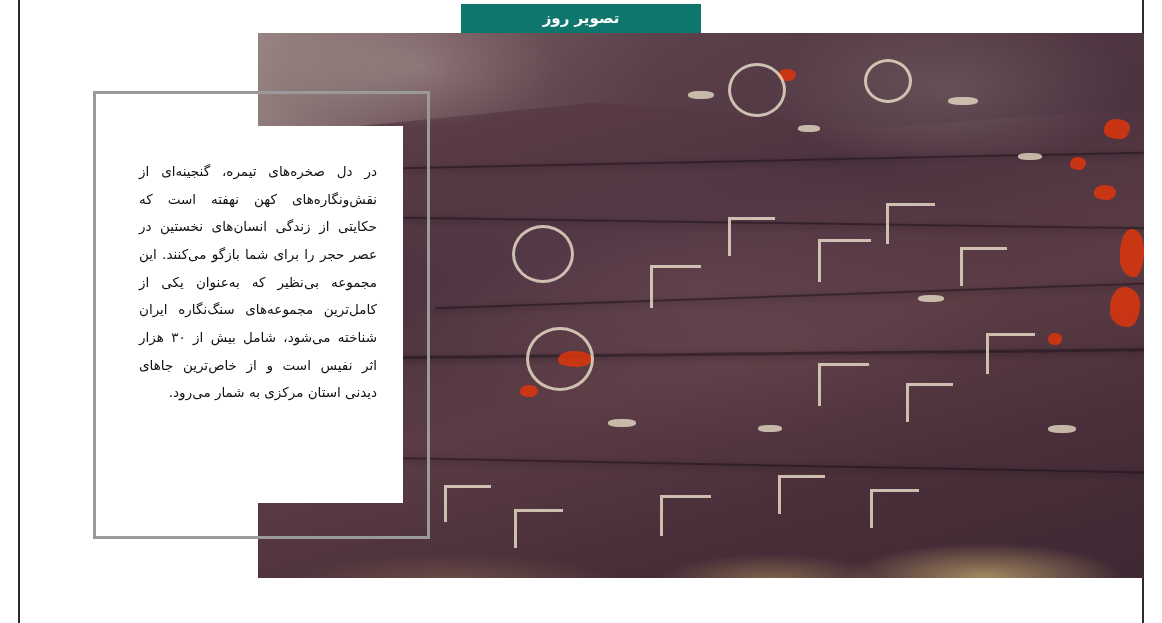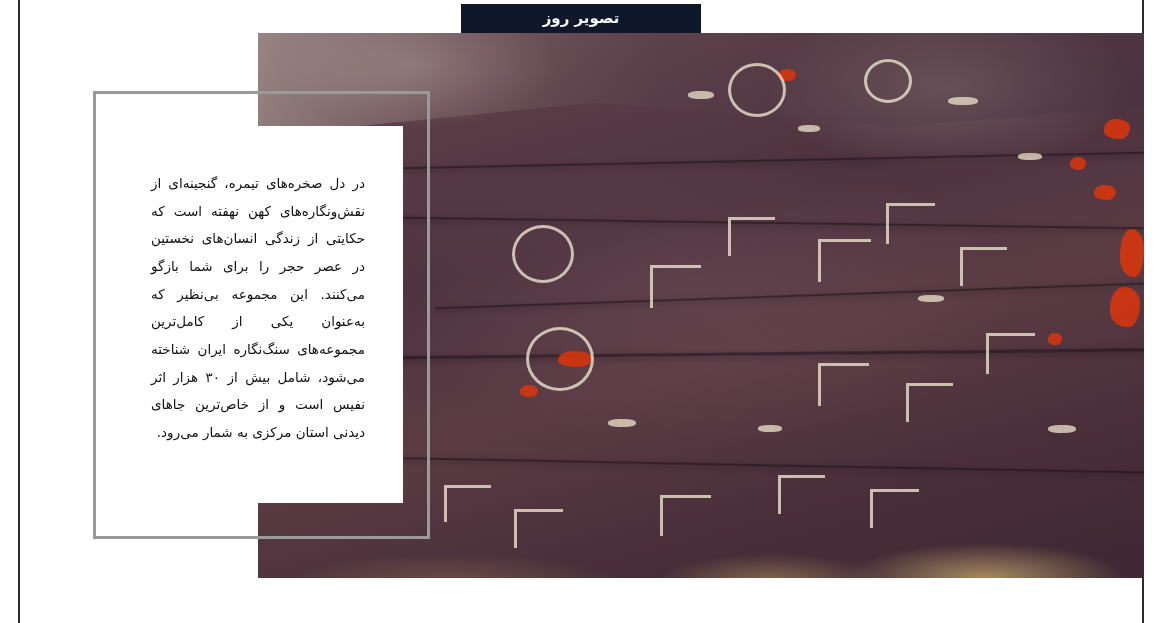--- a/index.html
+++ b/index.html
@@ -26,21 +26,21 @@
   .page-rule.left  { left: 18px; }
   .page-rule.right { right: 18px; }
 
   
   .banner {
     position: absolute;
     top: 4px;
     left: 461px;
     width: 240px;
     height: 29px;
-    background: #0f172a;
+    background: #0f766e;
     color: #ffffff;
     display: flex;
     align-items: center;
     justify-content: center;
     letter-spacing: 1px;
   }
   .banner-title {
     font-family: "DejaVu Sans", "Liberation Sans", sans-serif;
     font-size: 15px;
     font-weight: bold;
@@ -148,21 +148,21 @@
     box-sizing: border-box;
     padding: 28px 22px 20px 22px;
   }
   .caption-text {
     font-family: "DejaVu Sans", "Liberation Sans", sans-serif;
     font-size: 13.5px;
     line-height: 2.05;
     color: #111111;
     text-align: justify;
     direction: rtl;
-    margin: 16px;
+    margin: 4px;
   }
 </style>
 </head>
 <body>
 
 <div class="page-rule left"></div>
 <div class="page-rule right"></div>
 
 <div class="banner">
   <span class="banner-title">تصویر روز</span>

